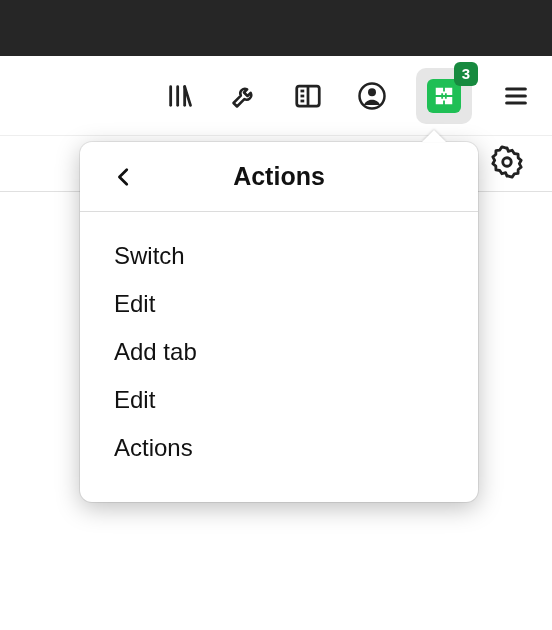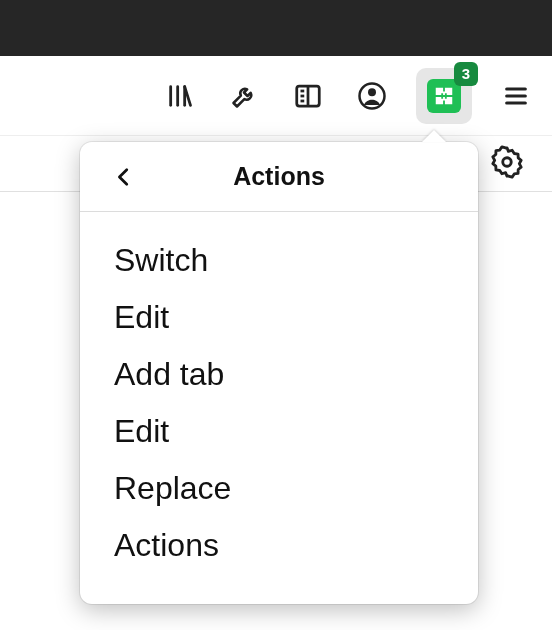--- a/index.html
+++ b/index.html
@@ -15,21 +15,21 @@
   .content-row { height: 56px; border-bottom: 1px solid #e0e0e0; display: flex; align-items: center; justify-content: flex-end; padding-right: 28px; }
   .gear-partial { color: #222; }
 
   .popover-wrap { position: absolute; left: 80px; top: 142px; width: 398px; }
   .arrow { position: absolute; top: -12px; left: 342px; width: 0; height: 0; border-left: 12px solid transparent; border-right: 12px solid transparent; border-bottom: 12px solid #fff; filter: drop-shadow(0 -1px 1px rgba(0,0,0,0.15)); }
   .popover { width: 398px; background: #fff; border-radius: 12px; box-shadow: 0 6px 24px rgba(0,0,0,0.25), 0 0 0 1px rgba(0,0,0,0.08); overflow: hidden; }
   .popover-header { height: 70px; display: flex; align-items: center; border-bottom: 1px solid #dcdcdc; position: relative; }
   .back-btn { position: absolute; left: 28px; top: 50%; transform: translateY(-50%); width: 32px; height: 32px; display: flex; align-items: center; justify-content: center; }
   .popover-title { flex: 1; text-align: center; font-size: 25px; font-weight: 700; color: #111; }
   .popover-body { padding: 20px 34px 30px 34px; }
-  .menu-item { font-size: 32px; color: #111; padding: 10px 0; cursor: pointer; }
+  .menu-item { font-size: 24px; color: #111; padding: 10px 0; cursor: pointer; }
 </style>
 </head>
 <body>
 
 <div class="top-dark"></div>
 
 <div class="toolbar">
   <div class="tb-item">
     <svg width="28" height="28" viewBox="0 0 24 24" fill="none" stroke="currentColor" stroke-width="2.4" stroke-linecap="round">
         <line x1="4" y1="4" x2="4" y2="20"></line>
@@ -94,17 +94,16 @@
             <polyline points="15 4 7 12 15 20"></polyline>
           </svg>
       </div>
       <div class="popover-title">Actions</div>
     </div>
     <div class="popover-body">
       <div class="menu-item">Switch</div>
       <div class="menu-item">Edit</div>
       <div class="menu-item">Add tab</div>
       <div class="menu-item">Edit</div>
-      <div class="menu-item">Replace</div>
       <div class="menu-item">Actions</div>
     </div>
   </div>
 </div>
 
 </body></html>

